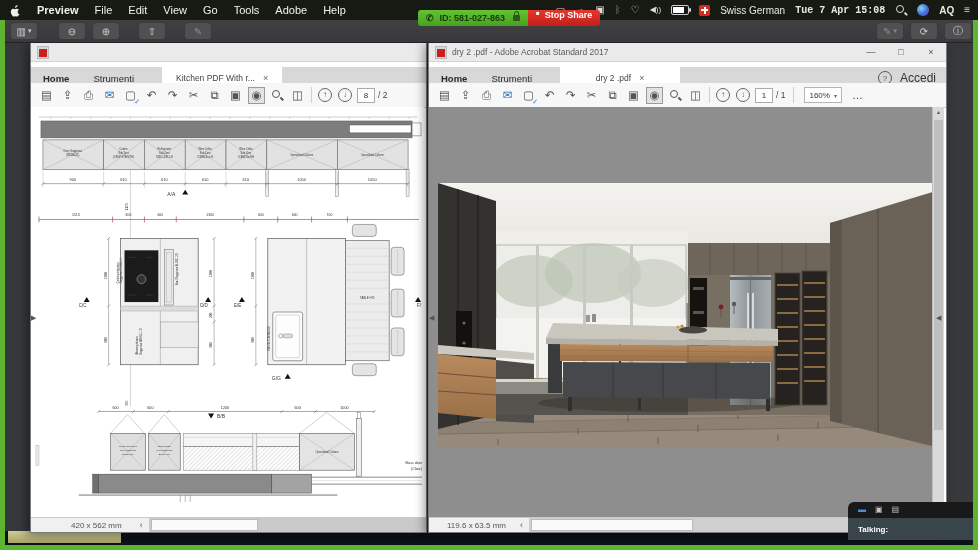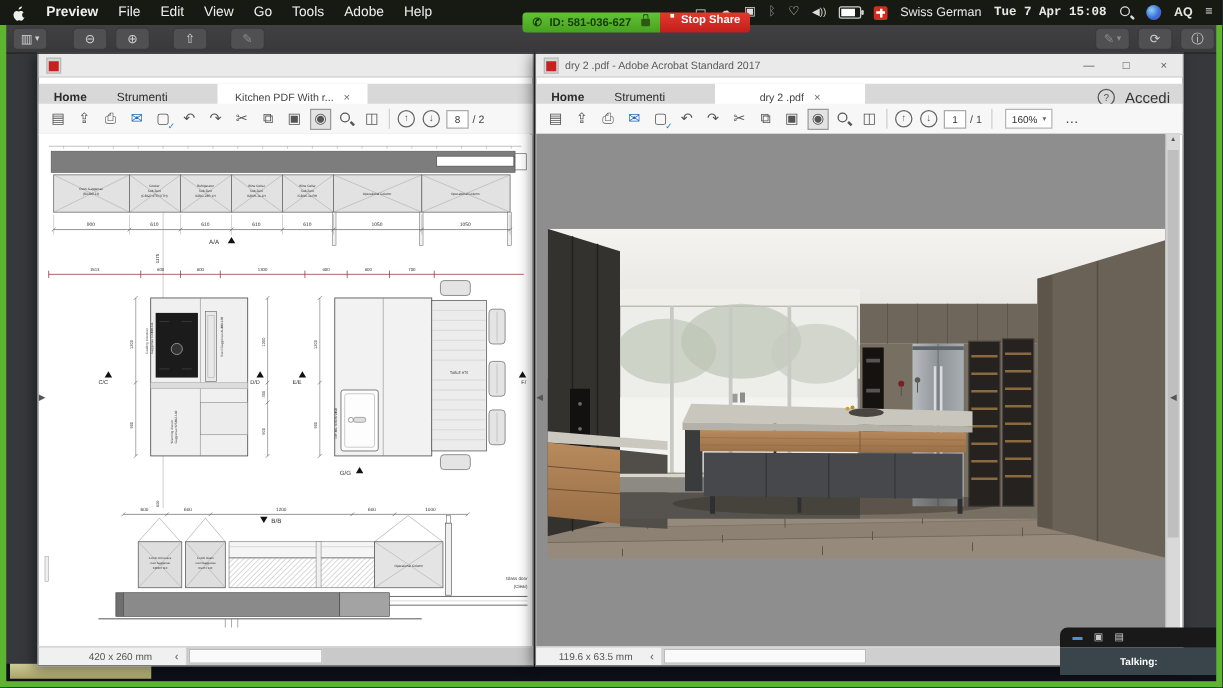--- a/index.html
+++ b/index.html
@@ -41,21 +41,21 @@
   .gborder{background:#5cb431;z-index:50;}
   
   .awin{background:#fff;border:1px solid #7a7a7a;box-shadow:-3px 2px 10px rgba(0,0,0,.45);}
   .titlebar{position:absolute;left:0;top:0;right:0;height:18px;background:#eaeaea;border-bottom:1px solid #d2d2d2;display:flex;align-items:center;font-size:8.5px;color:#5a5a5a;}
   .acroicon{position:relative;width:10px;height:11px;background:#d6d6d6;margin:0 5px 0 6px;border:1px solid #bbb;}
   .acroicon::before{content:"";position:absolute;left:1px;top:2px;right:1px;bottom:1px;background:#c9201d;}
   .winctl{margin-left:auto;display:flex;}
   .winctl span{width:30px;text-align:center;font-size:9px;color:#555;}
   .tabstrip{position:absolute;left:0;top:24px;right:0;height:22px;background:#d8d8d8;display:flex;align-items:stretch;font-size:9.5px;color:#333;}
   .ribbontab{display:flex;align-items:center;padding:0 12px;font-weight:bold;color:#2b2b2b;}
-  .doctab{display:flex;align-items:center;gap:8px;background:#fff;padding:0 10px;margin-left:28px;font-size:8.5px;color:#444;min-width:100px;justify-content:center;}
+  .doctab{display:flex;align-items:center;gap:8px;background:#fff;padding:0 10px;margin-left:16px;font-size:8.5px;color:#444;min-width:100px;justify-content:center;}
   .doctab .x{color:#666;font-size:9px;}
   .tabright{margin-left:auto;display:flex;align-items:center;gap:8px;padding-right:10px;}
   .helpcirc{width:12px;height:12px;border:1px solid #555;border-radius:50%;font-size:8px;display:flex;align-items:center;justify-content:center;color:#555;}
   .accedi{font-size:12px;color:#333;}
   .atoolbar{position:absolute;left:0;top:40px;right:0;height:24px;background:#f7f7f7;border-bottom:1px solid #cfcfcf;display:flex;align-items:center;padding-left:8px;overflow:hidden;}
   .iconstrip{display:flex;align-items:center;gap:6px;}
   .tbi{position:relative;width:15px;height:15px;line-height:15px;text-align:center;font-size:11.5px;color:#555;}
   .tbi.circle{width:12px;height:12px;line-height:11px;border:1.2px solid #666;border-radius:50%;font-size:8px;}
   .tbi.divider{width:1px;height:16px;background:#d0d0d0;}
   .tbi.active{background:#e3e3e3;outline:1px solid #9a9a9a;}
@@ -67,21 +67,21 @@
   .pagetot{font-size:8.5px;color:#444;white-space:nowrap;}
   .zoombox{height:14px;border:1px solid #b5b5b5;background:#fff;font-size:8px;color:#333;display:flex;align-items:center;gap:4px;padding:0 4px;margin:0 6px;}
   .moredots{font-size:11px;color:#444;letter-spacing:1px;margin-left:4px;}
   .statusbar{position:absolute;left:0;bottom:0;right:0;height:14px;background:#f0f0f0;border-top:1px solid #c9c9c9;display:flex;align-items:center;font-size:8px;color:#555;}
   .hthumb{background:#fafafa;border:1px solid #bbb;}
   .panearrow{font-size:7px;color:#555;z-index:20;}
   
   #talkpanel{left:848px;top:502px;width:125px;height:38px;z-index:45;}
   #talktop{position:absolute;left:0;top:0;right:0;height:16px;background:#191919;border-radius:6px 0 0 0;display:flex;align-items:center;gap:9px;padding-left:10px;}
   #talktop span{font-size:8px;line-height:8px;}
-  #talkbody{position:absolute;left:0;top:16px;right:0;bottom:0;background:#39444b;display:flex;align-items:center;padding-left:38px;}
+  #talkbody{position:absolute;left:0;top:16px;right:0;bottom:0;background:#39444b;display:flex;align-items:center;}
   #talkbody span{color:#fff;font-size:8px;font-weight:bold;margin-left:10px;}
   svg text{font-family:"Liberation Sans",sans-serif;fill:#333;}
 </style>
 </head>
 <body>
 
 <div id="screen">
 
   <div id="menubar" class="abs">
     <div class="mitems">
@@ -415,21 +415,21 @@
         <text x="393" y="358" font-size="3.6" text-anchor="end">Glass  door</text>
         <text x="393" y="364" font-size="3.6" text-anchor="end">(Clear)</text>
 
         <line x1="48" y1="389" x2="308" y2="389" stroke="#555" stroke-width="0.8"></line>
         <path d="M150,389 v7 M155,389 v7 M160,389 v7" stroke="#777" stroke-width="0.5"></path>
         <rect x="5" y="339" width="3" height="20" fill="#eee" stroke="#999" stroke-width="0.4"></rect>
       </svg>
     </div>
 
     <div class="statusbar">
-      <span style="margin-left:40px;">420 x 260 mm</span>
+      <span style="margin-left:40px;">420 x 562 mm</span>
       <span style="margin-left:18px;color:#555;font-size:9px;">‹</span>
       <div style="position:relative;flex:1;height:100%;background:#c9c9c9;margin-left:6px;">
         <div class="hthumb" style="position:absolute;left:2px;top:1px;bottom:1px;width:105px;"></div>
       </div>
     </div>
   </div>
 
   <div class="awin abs" style="left:428px;top:42px;width:517px;height:489px;">
     <div class="titlebar">
       <span class="acroicon"></span>
@@ -614,21 +614,21 @@
       <span style="color:#c8c8c8;">▤</span>
     </div>
     <div id="talkbody">
       <span>Talking:</span>
     </div>
   </div>
 
   <div id="sharepill" class="abs">
     <div id="sharegreen">
       <span>✆</span>
-      <span>ID: 581-036-627</span>
+      <span>ID: 581-027-863</span>
       <span class="lock"></span>
     </div>
     <div id="sharered">
       <span style="font-size:6px;">■</span>
       <span>Stop Share</span>
     </div>
   </div>
 
   <div class="abs gborder" style="left:0;top:20px;width:5px;height:530px;"></div>
   <div class="abs gborder" style="left:973px;top:20px;width:5px;height:530px;"></div>

